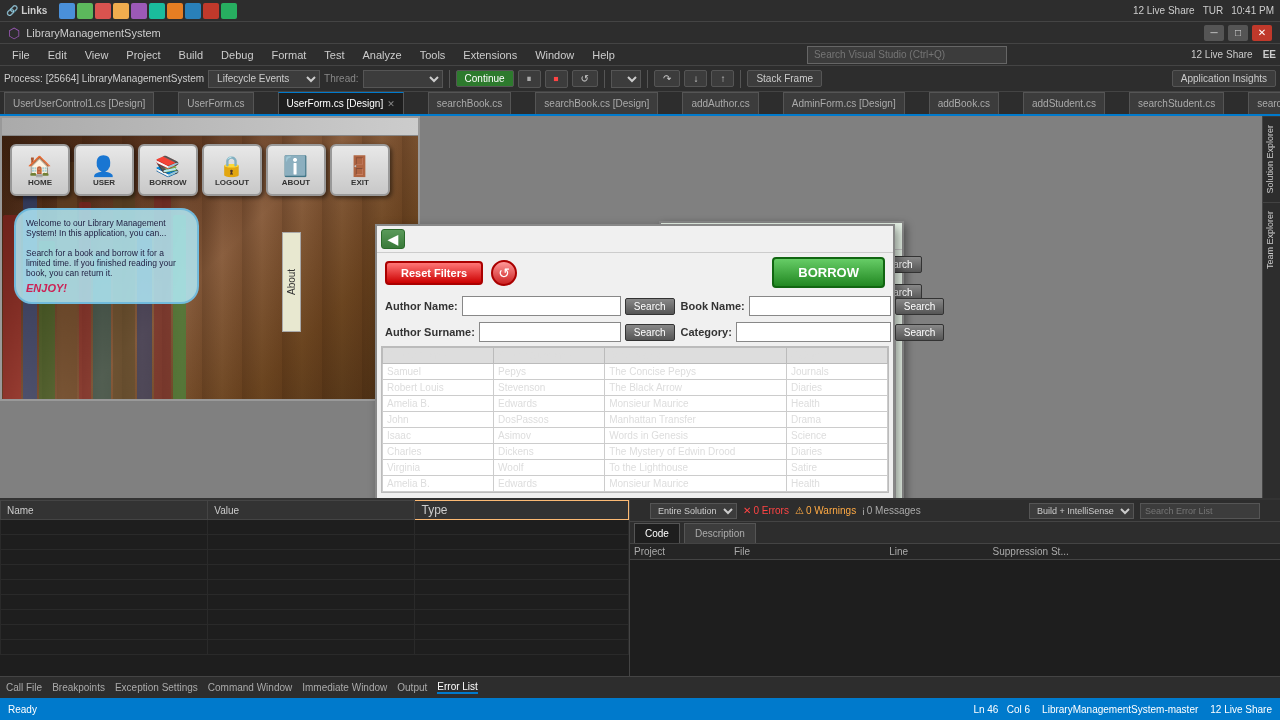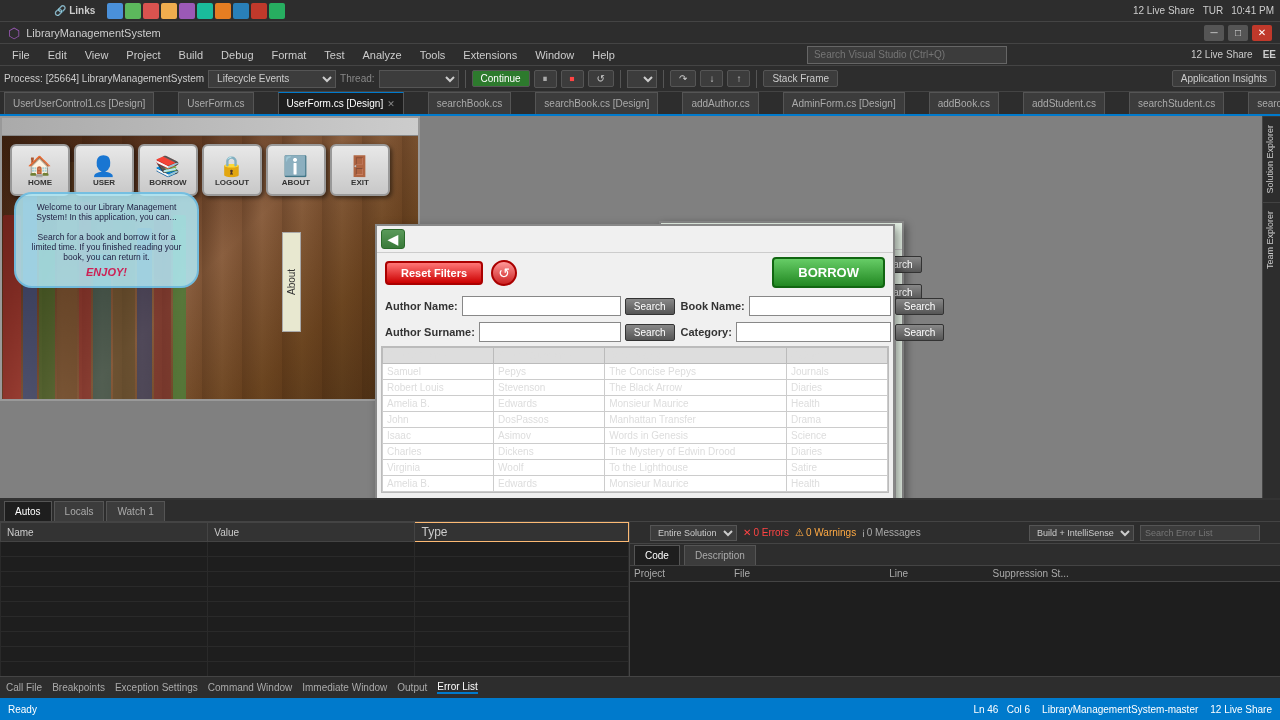--- a/index.html
+++ b/index.html
@@ -1,20 +1,20 @@
 <!DOCTYPE html>
 <html><head>
   <meta charset="utf-8">
   <style>
     * { margin: 0; padding: 0; box-sizing: border-box; }
     body { width: 1280px; height: 720px; overflow: hidden; font-family: 'Segoe UI', Arial, sans-serif; font-size: 11px; background: #1e1e1e; color: #ddd; }
 
     
     .top-bar { height: 22px; background: #2d2d2d; display: flex; align-items: center; padding: 0 6px; font-size: 10px; color: #ccc; border-bottom: 1px solid #444; }
-    .top-bar-left { display: flex; align-items: center; gap: 4px; flex: 1; margin-left: 48px; }
+    .top-bar-left { display: flex; align-items: center; gap: 4px; flex: 1; }
     .top-bar-right { display: flex; align-items: center; gap: 8px; font-size: 10px; }
     .taskbar-icons { display: flex; gap: 2px; align-items: center; }
     .taskbar-icons span { width: 16px; height: 16px; background: #555; border-radius: 2px; display: inline-block; }
 
     
     .menu-bar { height: 22px; background: #2d2d2d; display: flex; align-items: center; padding: 0 4px; gap: 2px; border-bottom: 1px solid #444; }
     .menu-item { padding: 2px 8px; font-size: 11px; color: #ccc; cursor: pointer; border-radius: 2px; }
 
     
     .toolbar { height: 26px; background: #2d2d2d; display: flex; align-items: center; padding: 0 4px; gap: 4px; border-bottom: 1px solid #444; }
@@ -123,21 +123,21 @@
     <span class="menu-item">Help</span>
     <div style="flex:1; display:flex; align-items:center; justify-content:center;">
       <input type="text" placeholder="Search Visual Studio (Ctrl+Q)" style="width: 200px; height: 18px; background: rgb(60, 60, 60); border: 1px solid rgb(102, 102, 102); color: rgb(204, 204, 204); padding: 0px 6px; font-size: 10px;">
     </div>
     <span style="font-size:10px; color:#ccc; margin-right:8px;">12 Live Share</span>
     <span style="font-size:10px; color:#ccc; font-weight:bold;">EE</span>
   </div>
 
   <div class="toolbar">
     <button style="background:none; border:none; color:#ccc; font-size:10px;">Process: [25664] LibraryManagementSystem</button>
-    <select class="toolbar-select" style="width:128px;">
+    <select class="toolbar-select" style="width:112px;">
       <option>Lifecycle Events</option>
     </select>
     <span style="color:#888; font-size:10px;">Thread:</span>
     <select class="toolbar-select" style="width:80px;">
       <option></option>
     </select>
     <span class="toolbar-sep"></span>
     <button class="toolbar-btn green">Continue</button>
     <button class="toolbar-btn">⏸</button>
     <button class="toolbar-btn" style="color:#f44;">⏹</button>
@@ -238,21 +238,21 @@
             <div class="nav-btn about" style="width:60px; height:52px; background:linear-gradient(180deg,#e8e8e8,#c8c8c8); border-radius:6px; border:2px solid #999; display:flex; flex-direction:column; align-items:center; justify-content:center; cursor:pointer; box-shadow:2px 2px 4px rgba(0,0,0,0.5);">
               <span style="font-size:20px; color:#2255cc;">ℹ️</span>
               <span style="font-size:8px; font-weight:bold; color:#333;">ABOUT</span>
             </div>
             <div class="nav-btn exit" style="width:60px; height:52px; background:linear-gradient(180deg,#e8e8e8,#c8c8c8); border-radius:6px; border:2px solid #999; display:flex; flex-direction:column; align-items:center; justify-content:center; cursor:pointer; box-shadow:2px 2px 4px rgba(0,0,0,0.5);">
               <span style="font-size:20px; color:#cc2222;">🚪</span>
               <span style="font-size:8px; font-weight:bold; color:#333;">EXIT</span>
             </div>
           </div>
 
-          <div style="position:absolute; top:56px; left:12px; width:185px; background:rgba(180,240,255,0.82); border-radius:18px; border:2px solid rgba(100,180,220,0.8); padding:8px 10px; font-size:8.5px; color:#224; text-align:center; z-index:10;">
+          <div style="position:absolute; top:72px; left:12px; width:185px; background:rgba(180,240,255,0.82); border-radius:18px; border:2px solid rgba(100,180,220,0.8); padding:8px 10px; font-size:8.5px; color:#224; z-index:10;">
             <div>Welcome to our Library Management System! In this application, you can...</div>
             <br>
             <div>Search for a book and borrow it for a limited time. If you finished reading your book, you can return it.</div>
             <div style="color:#cc2255; font-weight:bold; font-size:11px; margin-top:4px; font-style:italic;">ENJOY!</div>
           </div>
 
           <div style="position:absolute; left:280px; top:96px; writing-mode:vertical-lr; transform:rotate(180deg); font-size:10px; color:#333; background:#e8e8d0; padding:4px 3px; border:1px solid #aaa; height:100px; display:flex; align-items:center; justify-content:center;">About</div>
 
         </div>
       </div>
@@ -393,25 +393,20 @@
     </div>
 
     <div class="solution-sidebar">
       <div class="sidebar-vertical-tab">Solution Explorer</div>
       <div class="sidebar-vertical-tab">Team Explorer</div>
     </div>
   </div>
 
   <div class="bottom-pane" style="height:200px; border-top:2px solid #333; background:#1e1e1e; display:flex; flex-direction:column;">
 
-    <div class="bottom-pane-tabs" style="height:22px; background:#2d2d2d; display:flex; align-items:flex-end; padding:0 4px; border-bottom:1px solid #444;">
-      <div class="bottom-tab active" style="height:20px; padding:0 10px; background:#1e1e1e; border:1px solid #555; border-bottom:none; font-size:10px; color:#fff; display:flex; align-items:center; cursor:pointer; margin-right:2px;">Autos</div>
-      <div class="bottom-tab" style="height:20px; padding:0 10px; background:#3c3c3c; border:1px solid #555; border-bottom:none; font-size:10px; color:#aaa; display:flex; align-items:center; cursor:pointer; margin-right:2px;">Locals</div>
-      <div class="bottom-tab" style="height:20px; padding:0 10px; background:#3c3c3c; border:1px solid #555; border-bottom:none; font-size:10px; color:#aaa; display:flex; align-items:center; cursor:pointer; margin-right:2px;">Watch 1</div>
-    </div>
 
     <div style="flex:1; display:flex; overflow:hidden;">
 
       <div style="width:630px; border-right:1px solid #444; overflow:hidden; display:flex; flex-direction:column;">
         <table style="width:100%; border-collapse:collapse;">
           <thead>
             <tr>
               <th style="background:#333; color:#ccc; border:1px solid #444; padding:2px 6px; font-size:10px; text-align:left; height:18px; font-weight:normal; width:33%;">Name</th>
               <th style="background:#333; color:#ccc; border:1px solid #444; padding:2px 6px; font-size:10px; text-align:left; height:18px; font-weight:normal; width:33%;">Value</th>
               <th style="background:#333; color:#ccc; border:1px solid #fdba74; padding:2px 6px; font-size:12px; text-align:left; height:18px; font-weight:normal; width:34%;">Type</th>

